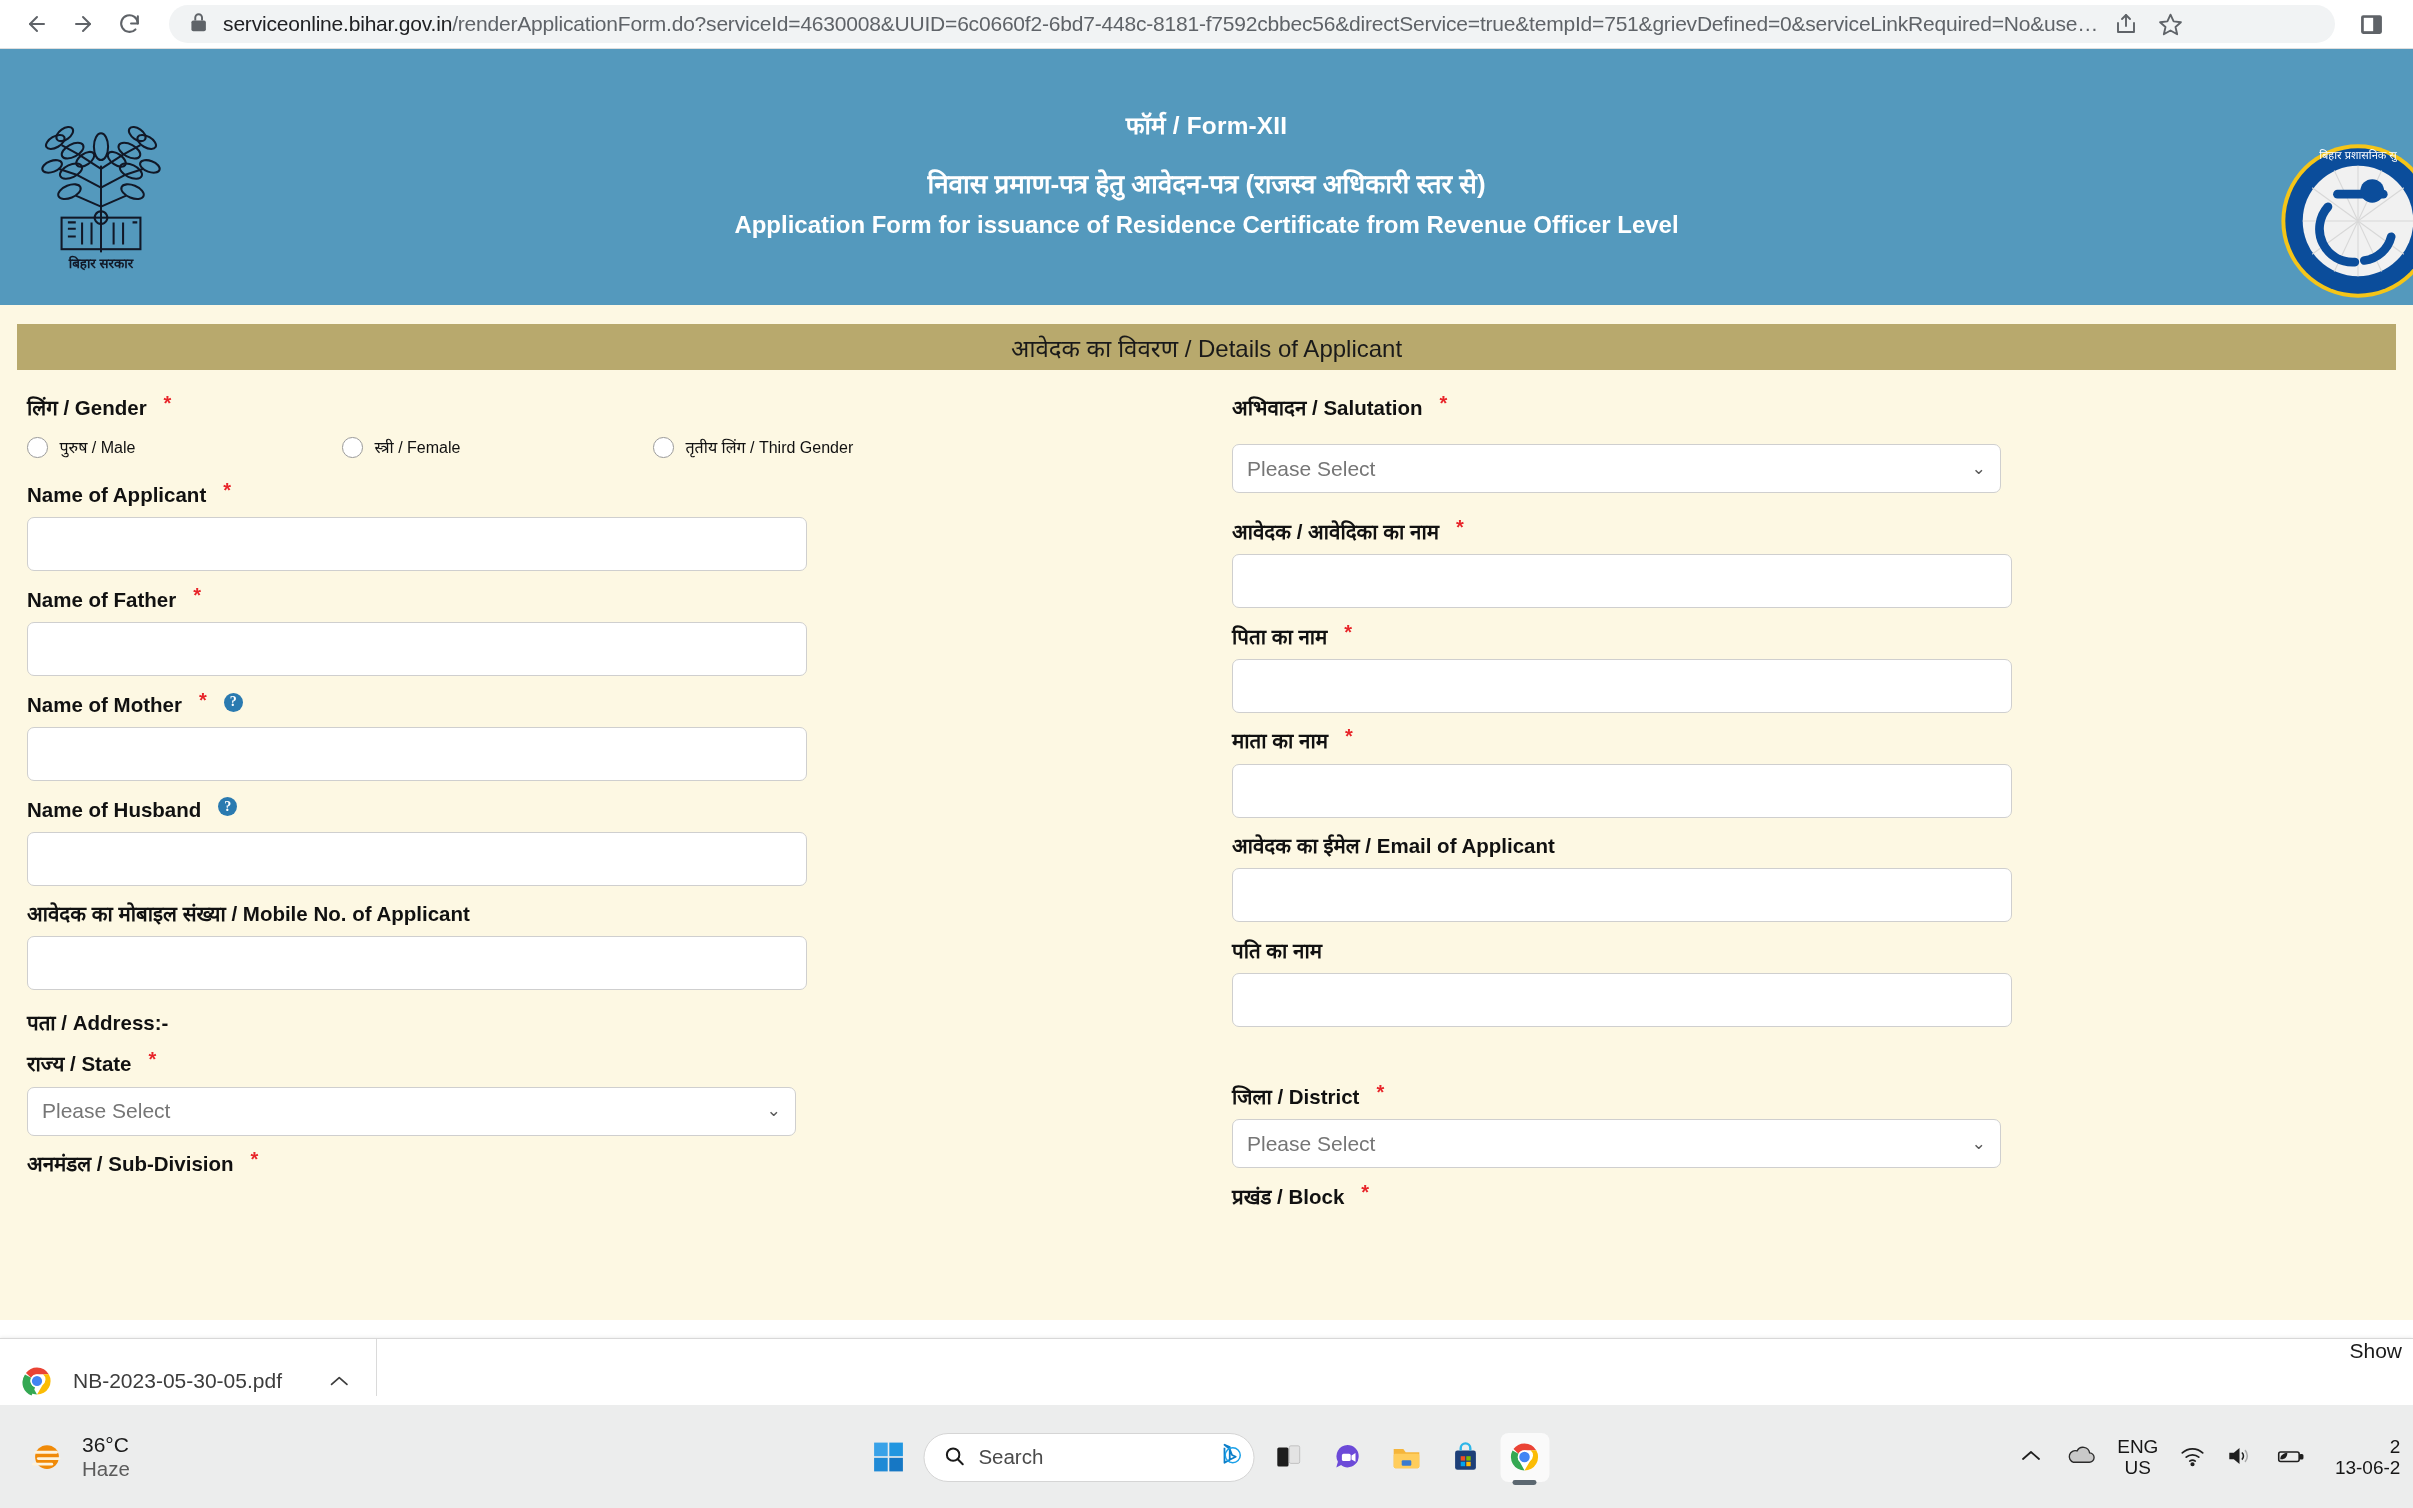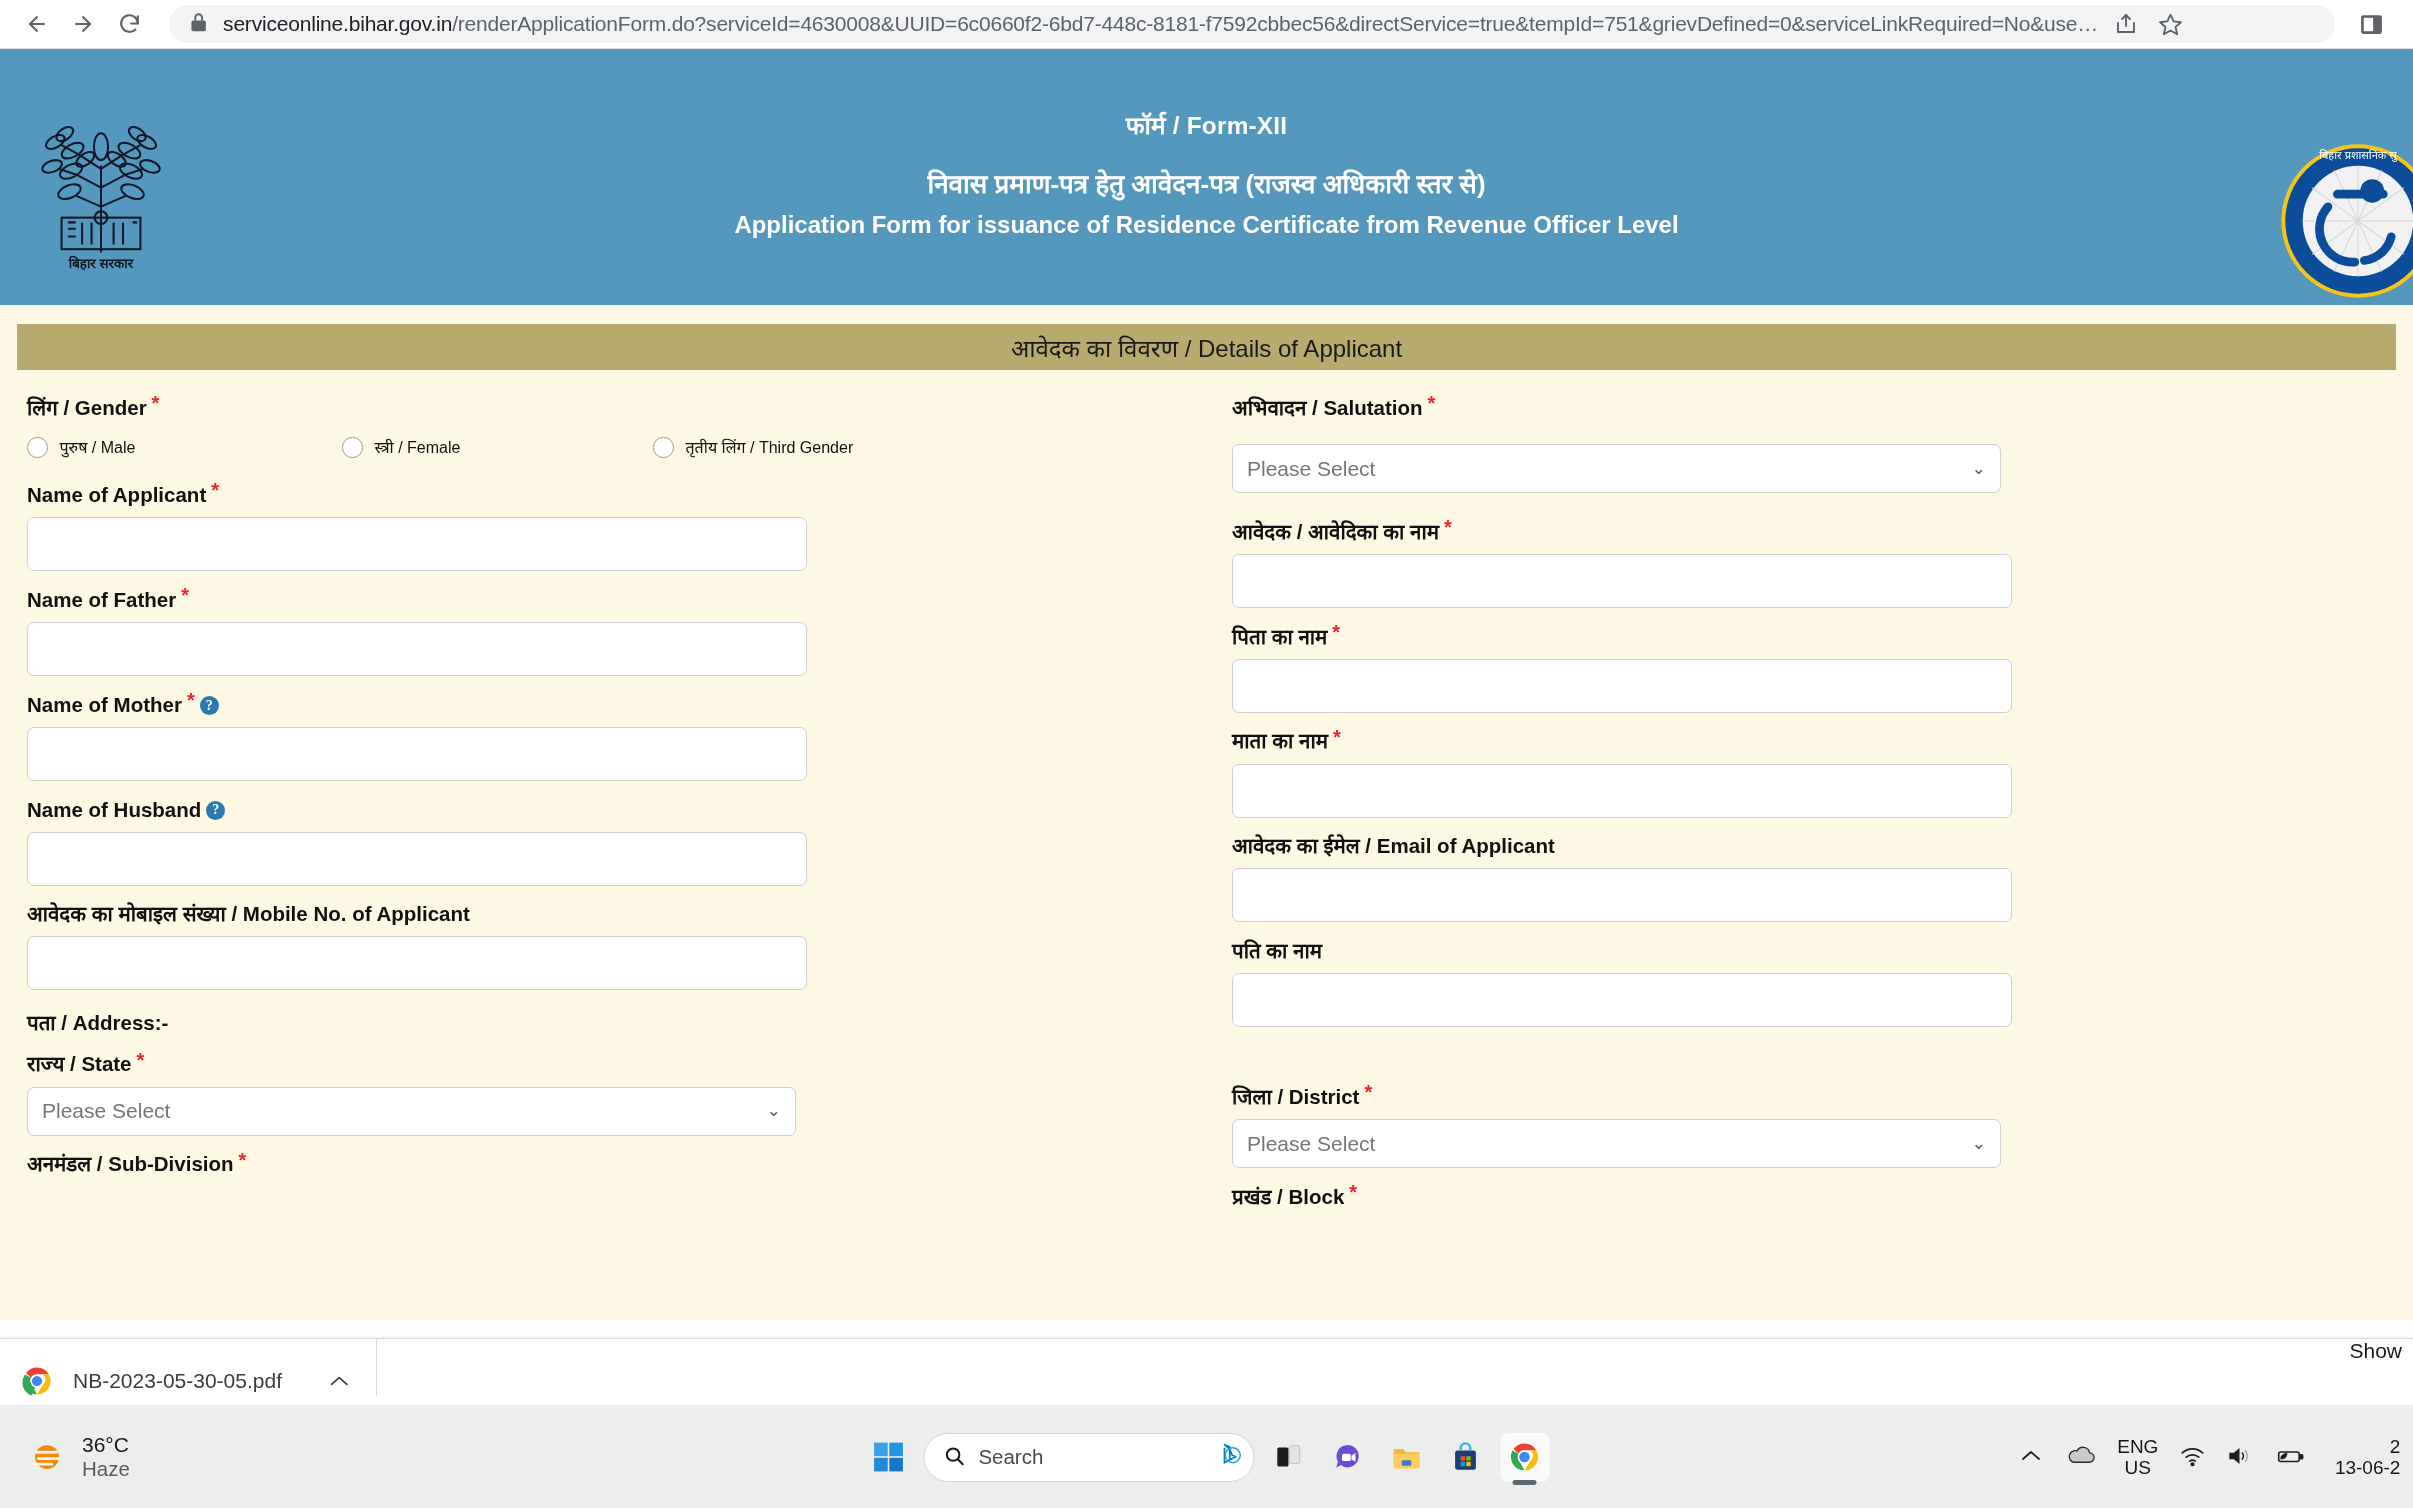--- a/index.html
+++ b/index.html
@@ -88,21 +88,21 @@
     display: flex;
     padding: 14px 24px 0 27px;
   }
   .col { width: 50%; padding-right: 32px; }
   .col.right { padding-left: 24px; padding-right: 0; }
 
   .field { margin-bottom: 4.7px; }
   .flabel {
     font-size: 20.5px; font-weight: 700; color: #111;
     padding: 11px 0 9.5px 0;
-    display: flex; align-items: center; gap: 5px;
+    display: flex; align-items: flex-start; gap: 17px;
     line-height: 1.25;
   }
   .req { color: #e8252a; font-size: 20px; font-weight: 700; position: relative; top: -4px; }
   .help {
     display:inline-flex; align-items:center; justify-content:center;
     width: 19px; height: 19px; border-radius: 50%;
     background: #2a7ab0; color: #fff;
     font-size: 14px; font-weight: 700; font-family: "Liberation Serif", serif;
     position: relative; top: 0.8px;
   }

